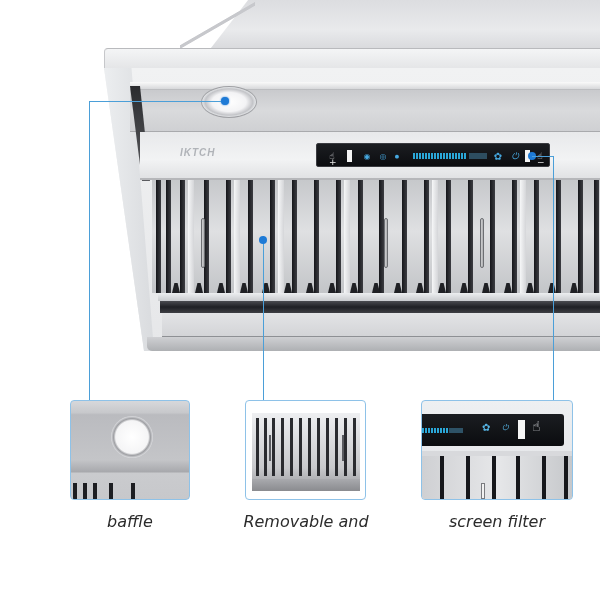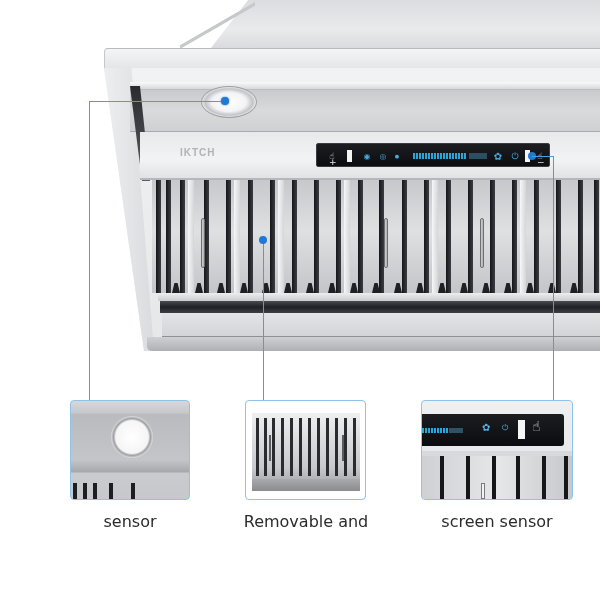--- a/index.html
+++ b/index.html
@@ -1,19 +1,19 @@
 <!DOCTYPE html>
 <html><head>
 <meta charset="utf-8">
 <style>
   * { box-sizing: border-box; margin: 0; padding: 0; }
   html, body { width: 600px; height: 600px; background: #ffffff; overflow: hidden; }
   body { position: relative; font-family: "DejaVu Sans", "Liberation Sans", sans-serif; }
 
-  .canvas { position: absolute; left: 0; top: 0; width: 600px; height: 461px; background: #fff; }
+  .canvas { position: absolute; left: 0; top: 0; width: 600px; height: 461px; background: #fff; font-style: italic; }
 
   
   .chimney {
     position: absolute; left: 175px; top: 0; width: 430px; height: 50px;
     background: linear-gradient(180deg, #dcdde0 0%, #e9eaec 60%, #d8d9dc 100%);
     clip-path: polygon(8% 100%, 17% 0, 100% 0, 100% 100%);
   }
   .chimney-edge {
     position: absolute; left: 180px; top: 0; width: 75px; height: 50px;
     background: linear-gradient(150deg, transparent 48%, #c7c8cc 49%, #c7c8cc 52%, transparent 53%);
@@ -331,21 +331,21 @@
     <div class="baf-slot" style="left:18px;"></div>
     <div class="baf-slot" style="left:44px;"></div>
     <div class="baf-slot" style="left:70px;"></div>
     <div class="baf-slot" style="left:94px;"></div>
     <div class="baf-slot" style="left:120px;"></div>
     <div class="baf-slot" style="left:142px;"></div>
     <div class="knob"></div>
   </div>
 
   <div class="caption cap-lights">
-    <span>sensor</span>
+    <span>baffle</span>
   </div>
   <div class="caption cap-filter">
     <span>Removable and</span>
   </div>
   <div class="caption cap-touch">
-    <span>screen sensor</span>
+    <span>screen filter</span>
   </div>
 </div>
 
 </body></html>

